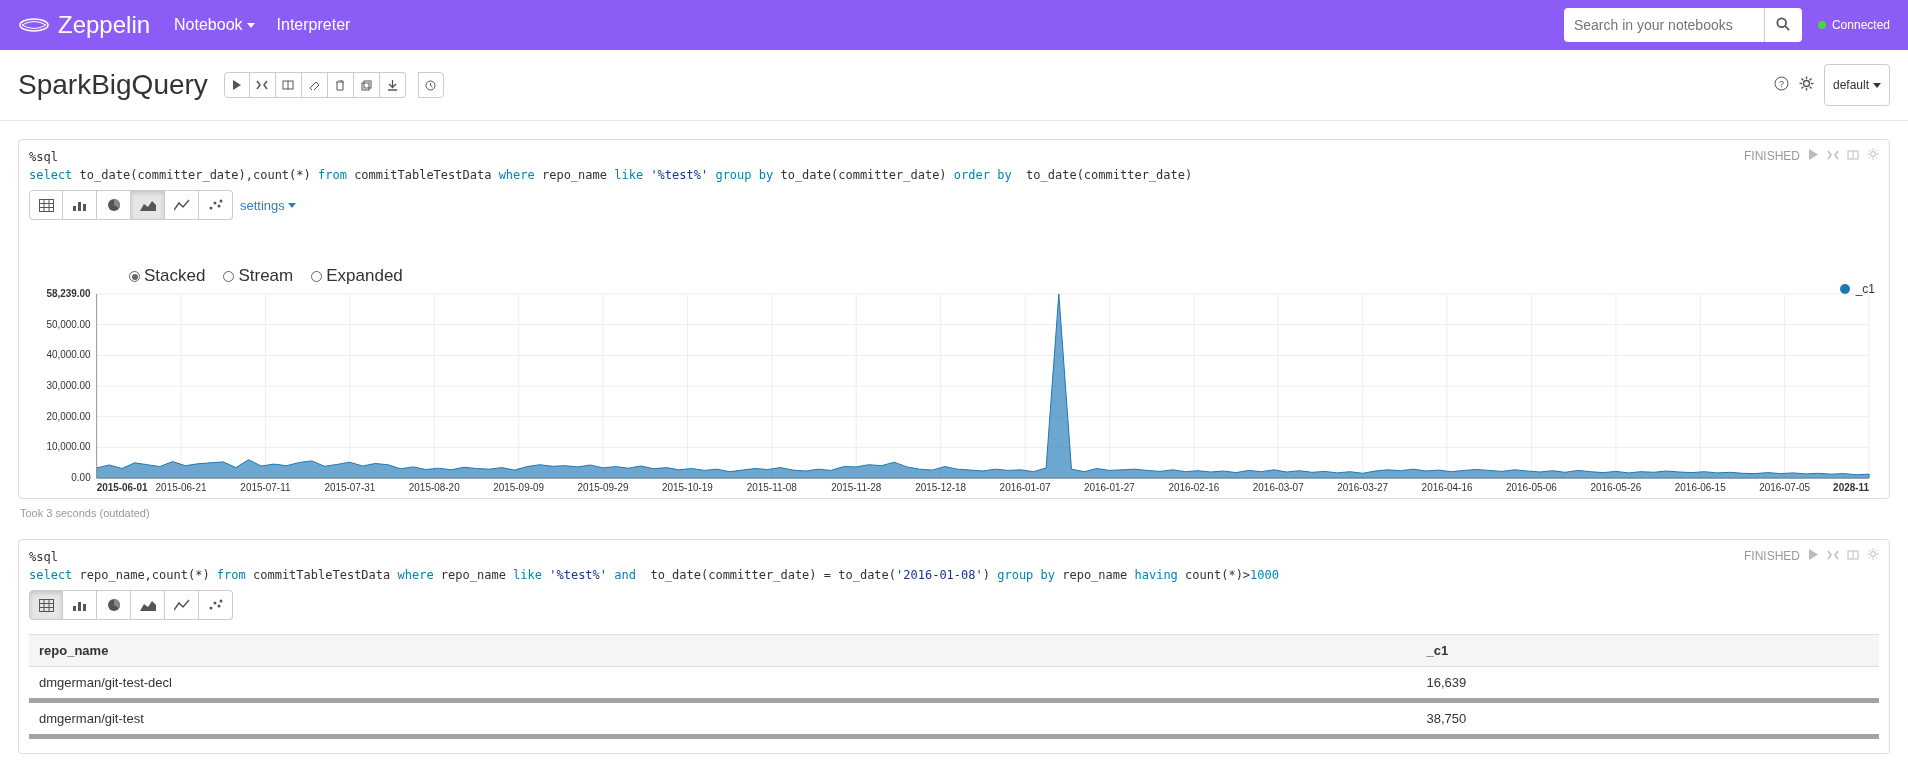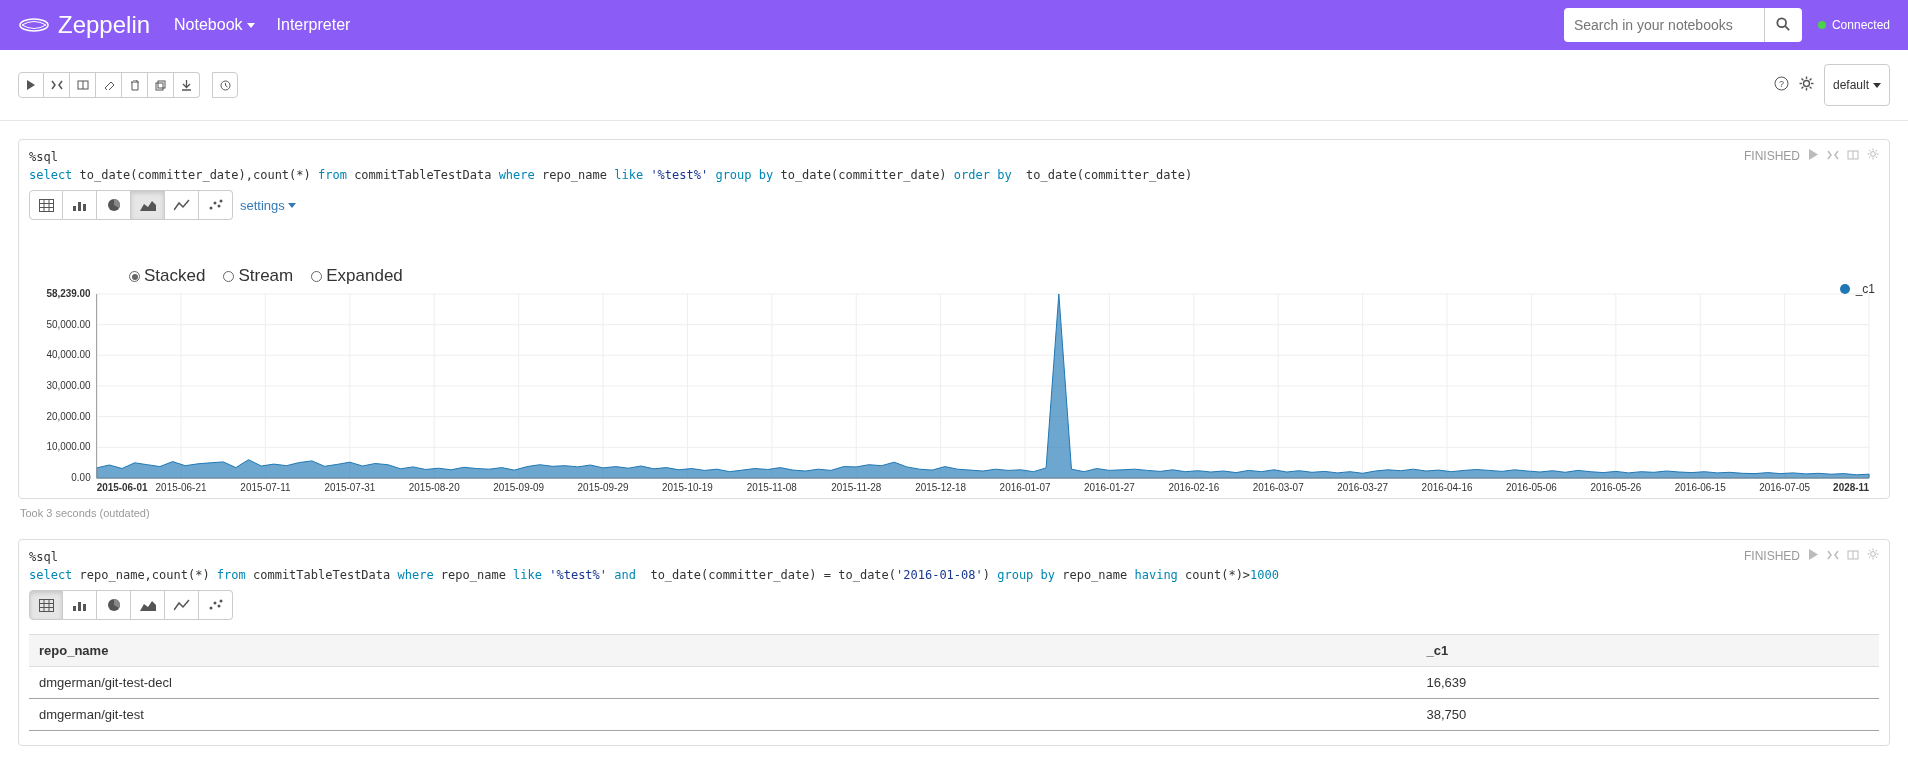--- a/index.html
+++ b/index.html
@@ -48,21 +48,21 @@
   .chart-stack-opts { display: flex; gap: 18px; padding: 4px 0 2px 110px; font-size: 17px; color: #333; align-items: center; margin-top: 36px; }
   .radio { width: 11px; height: 11px; border: 1.5px solid #666; border-radius: 50%; display: inline-block; margin-right: 4px; position: relative; top: 1px; }
   .radio.on::after { content: ""; position: absolute; inset: 1.5px; background: #666; border-radius: 50%; }
   .chart-wrap { position: relative; height: 210px; margin: 0 10px; }
   .legend { position: absolute; right: 4px; top: -6px; font-size: 12px; color: #333; display: flex; align-items: center; gap: 6px; }
   .legend-dot { width: 10px; height: 10px; background: #1f77b4; border-radius: 50%; display: inline-block; }
   .footer-note { font-size: 11px; color: #999; padding: 8px 2px 2px; }
   
   table.data { width: calc(100% - 20px); margin: 8px 10px 14px; border-collapse: collapse; font-size: 13px; }
   table.data th { text-align: left; font-weight: 700; background: #f5f5f5; border-top: 1px solid #ddd; border-bottom: 1px solid #ddd; padding: 8px 10px; }
-  table.data td { border-bottom: 1px solid #a3a3a3; padding: 8px 10px; }
+  table.data td { border-bottom: 5px solid #a3a3a3; padding: 8px 10px; }
   .caret { width: 0; height: 0; border-left: 4px solid transparent; border-right: 4px solid transparent; border-top: 5px solid currentColor; display: inline-block; }
 </style>
 </head>
 <body>
 
 <div class="navbar">
   <div class="brand">
     <svg viewBox="0 0 64 40">
       <ellipse cx="32" cy="20" rx="28" ry="12" fill="none" stroke="#fff" stroke-width="3"></ellipse>
       <path d="M8 20 Q32 6 56 20" fill="none" stroke="#fff" stroke-width="2"></path>
@@ -85,20 +85,21 @@
         </svg>
     </button>
   </div>
   <div class="conn">
     <span class="conn-dot"></span>
     <span>Connected</span>
   </div>
 </div>
 
 <div class="titlebar">
+  <div class="nb-title">SparkBigQuery</div>
   <div class="btn-group">
     <button class="tbtn">
         <svg width="10" height="10">
           <polygon points="1,0 9,5 1,10" fill="#555"></polygon>
         </svg>
       </button>
     <button class="tbtn">
         <svg width="12" height="10">
           <path d="M1 1 L4 5 L1 9 M11 1 L8 5 L11 9" stroke="#555" fill="none" stroke-width="1.5"></path>
         </svg>

